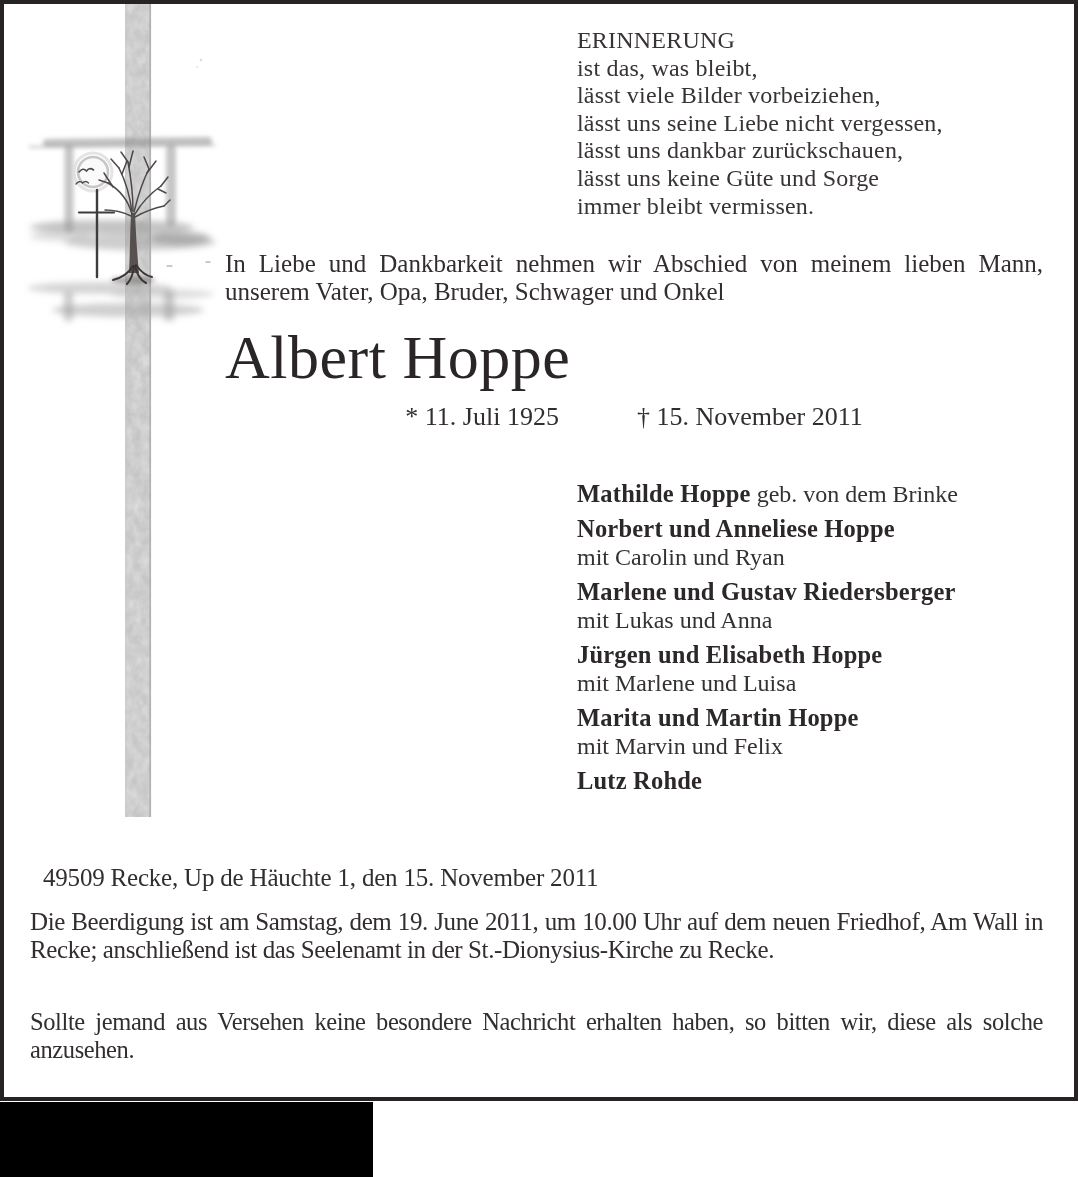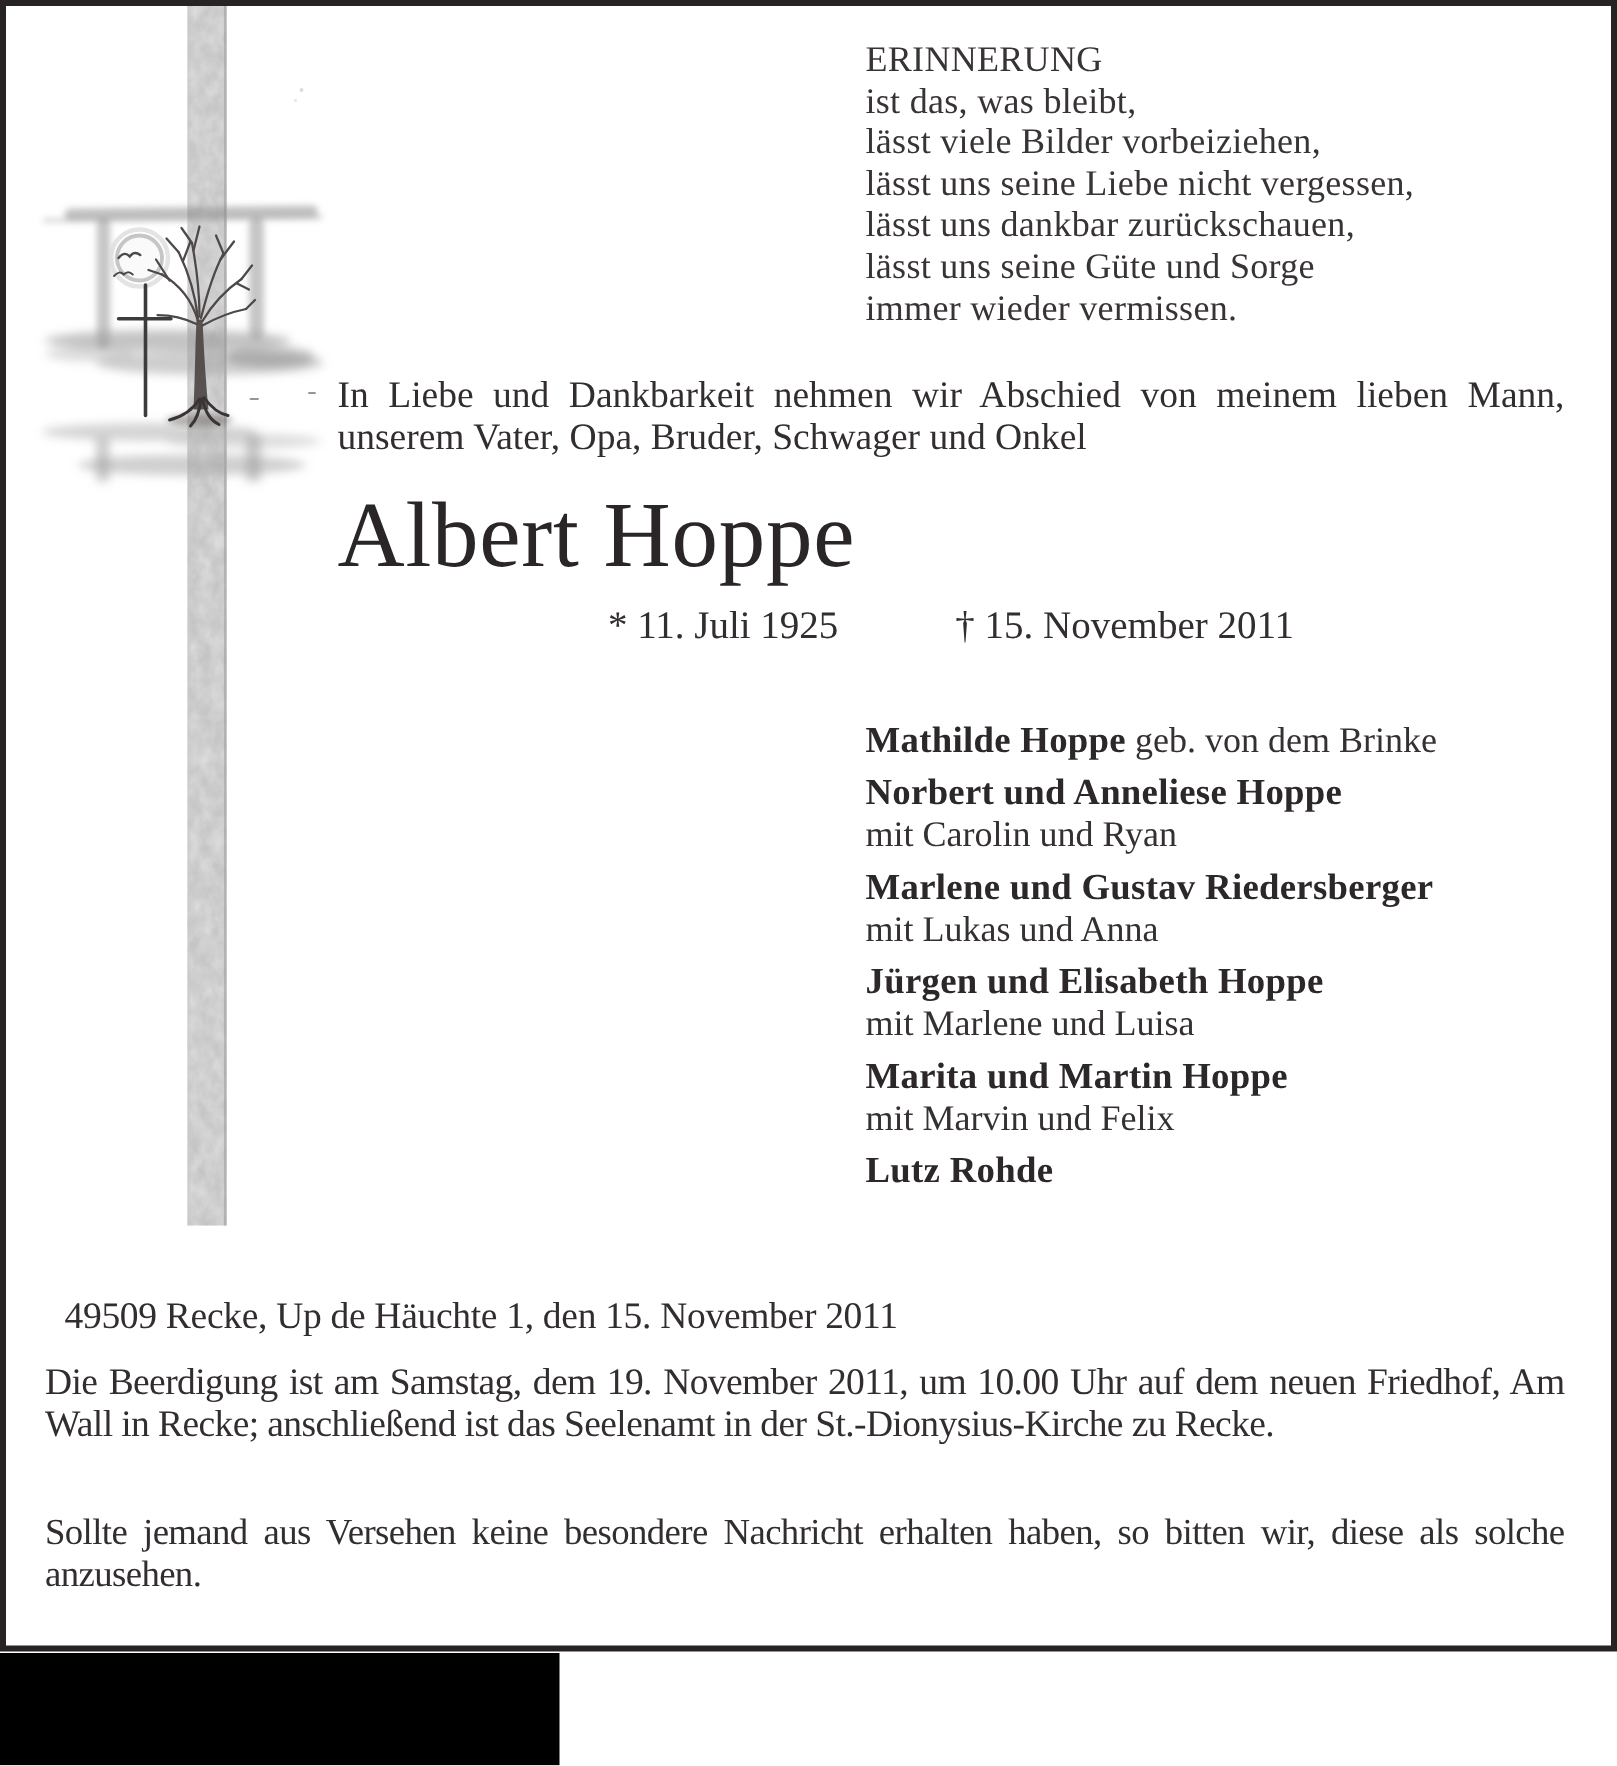--- a/index.html
+++ b/index.html
@@ -128,22 +128,22 @@
   </svg>
 
   <div class="frame"></div>
 
   <div class="poem">
     <div class="poem-line">ERINNERUNG</div>
     <div class="poem-line">ist das, was bleibt,</div>
     <div class="poem-line">lässt viele Bilder vorbeiziehen,</div>
     <div class="poem-line">lässt uns seine Liebe nicht vergessen,</div>
     <div class="poem-line">lässt uns dankbar zurückschauen,</div>
-    <div class="poem-line">lässt uns seine Güte und Sorge</div>
-    <div class="poem-line">immer wieder vermissen.</div>
+    <div class="poem-line">lässt uns keine Güte und Sorge</div>
+    <div class="poem-line">immer bleibt vermissen.</div>
   </div>
 
   <p class="intro">In Liebe und Dankbarkeit nehmen wir Abschied von meinem lieben Mann, unserem Vater, Opa, Bruder, Schwager und Onkel</p>
 
   <div class="name">Albert Hoppe</div>
 
   <div class="dates">
     <span>* 11. Juli 1925</span>
     <span>† 15. November 2011</span>
   </div>
@@ -151,17 +151,17 @@
   <div class="trauer">
     <p class="entry"><strong>Mathilde Hoppe</strong> <span>geb. von dem Brinke</span></p>
     <p class="entry"><strong>Norbert und Anneliese Hoppe</strong><br><span>mit Carolin und Ryan</span></p>
     <p class="entry"><strong>Marlene und Gustav Riedersberger</strong><br><span>mit Lukas und Anna</span></p>
     <p class="entry"><strong>Jürgen und Elisabeth Hoppe</strong><br><span>mit Marlene und Luisa</span></p>
     <p class="entry"><strong>Marita und Martin Hoppe</strong><br><span>mit Marvin und Felix</span></p>
     <p class="entry"><strong>Lutz Rohde</strong></p>
   </div>
 
   <div class="dateline">49509 Recke, Up de Häuchte 1, den 15. November 2011</div>
-  <p class="funeral">Die Beerdigung ist am Samstag, dem 19. November 2011, um 10.00 Uhr auf dem neuen Friedhof, Am Wall in Recke; anschließend ist das Seelenamt in der St.-Dionysius-Kirche zu Recke.</p>
+  <p class="funeral">Die Beerdigung ist am Samstag, dem 19. June 2011, um 10.00 Uhr auf dem neuen Friedhof, Am Wall in Recke; anschließend ist das Seelenamt in der St.-Dionysius-Kirche zu Recke.</p>
   <p class="note">Sollte jemand aus Versehen keine besondere Nachricht erhalten haben, so bitten wir, diese als solche anzusehen.</p>
 
   <div class="blackbox"></div>
 </div>
 
 </body></html>

